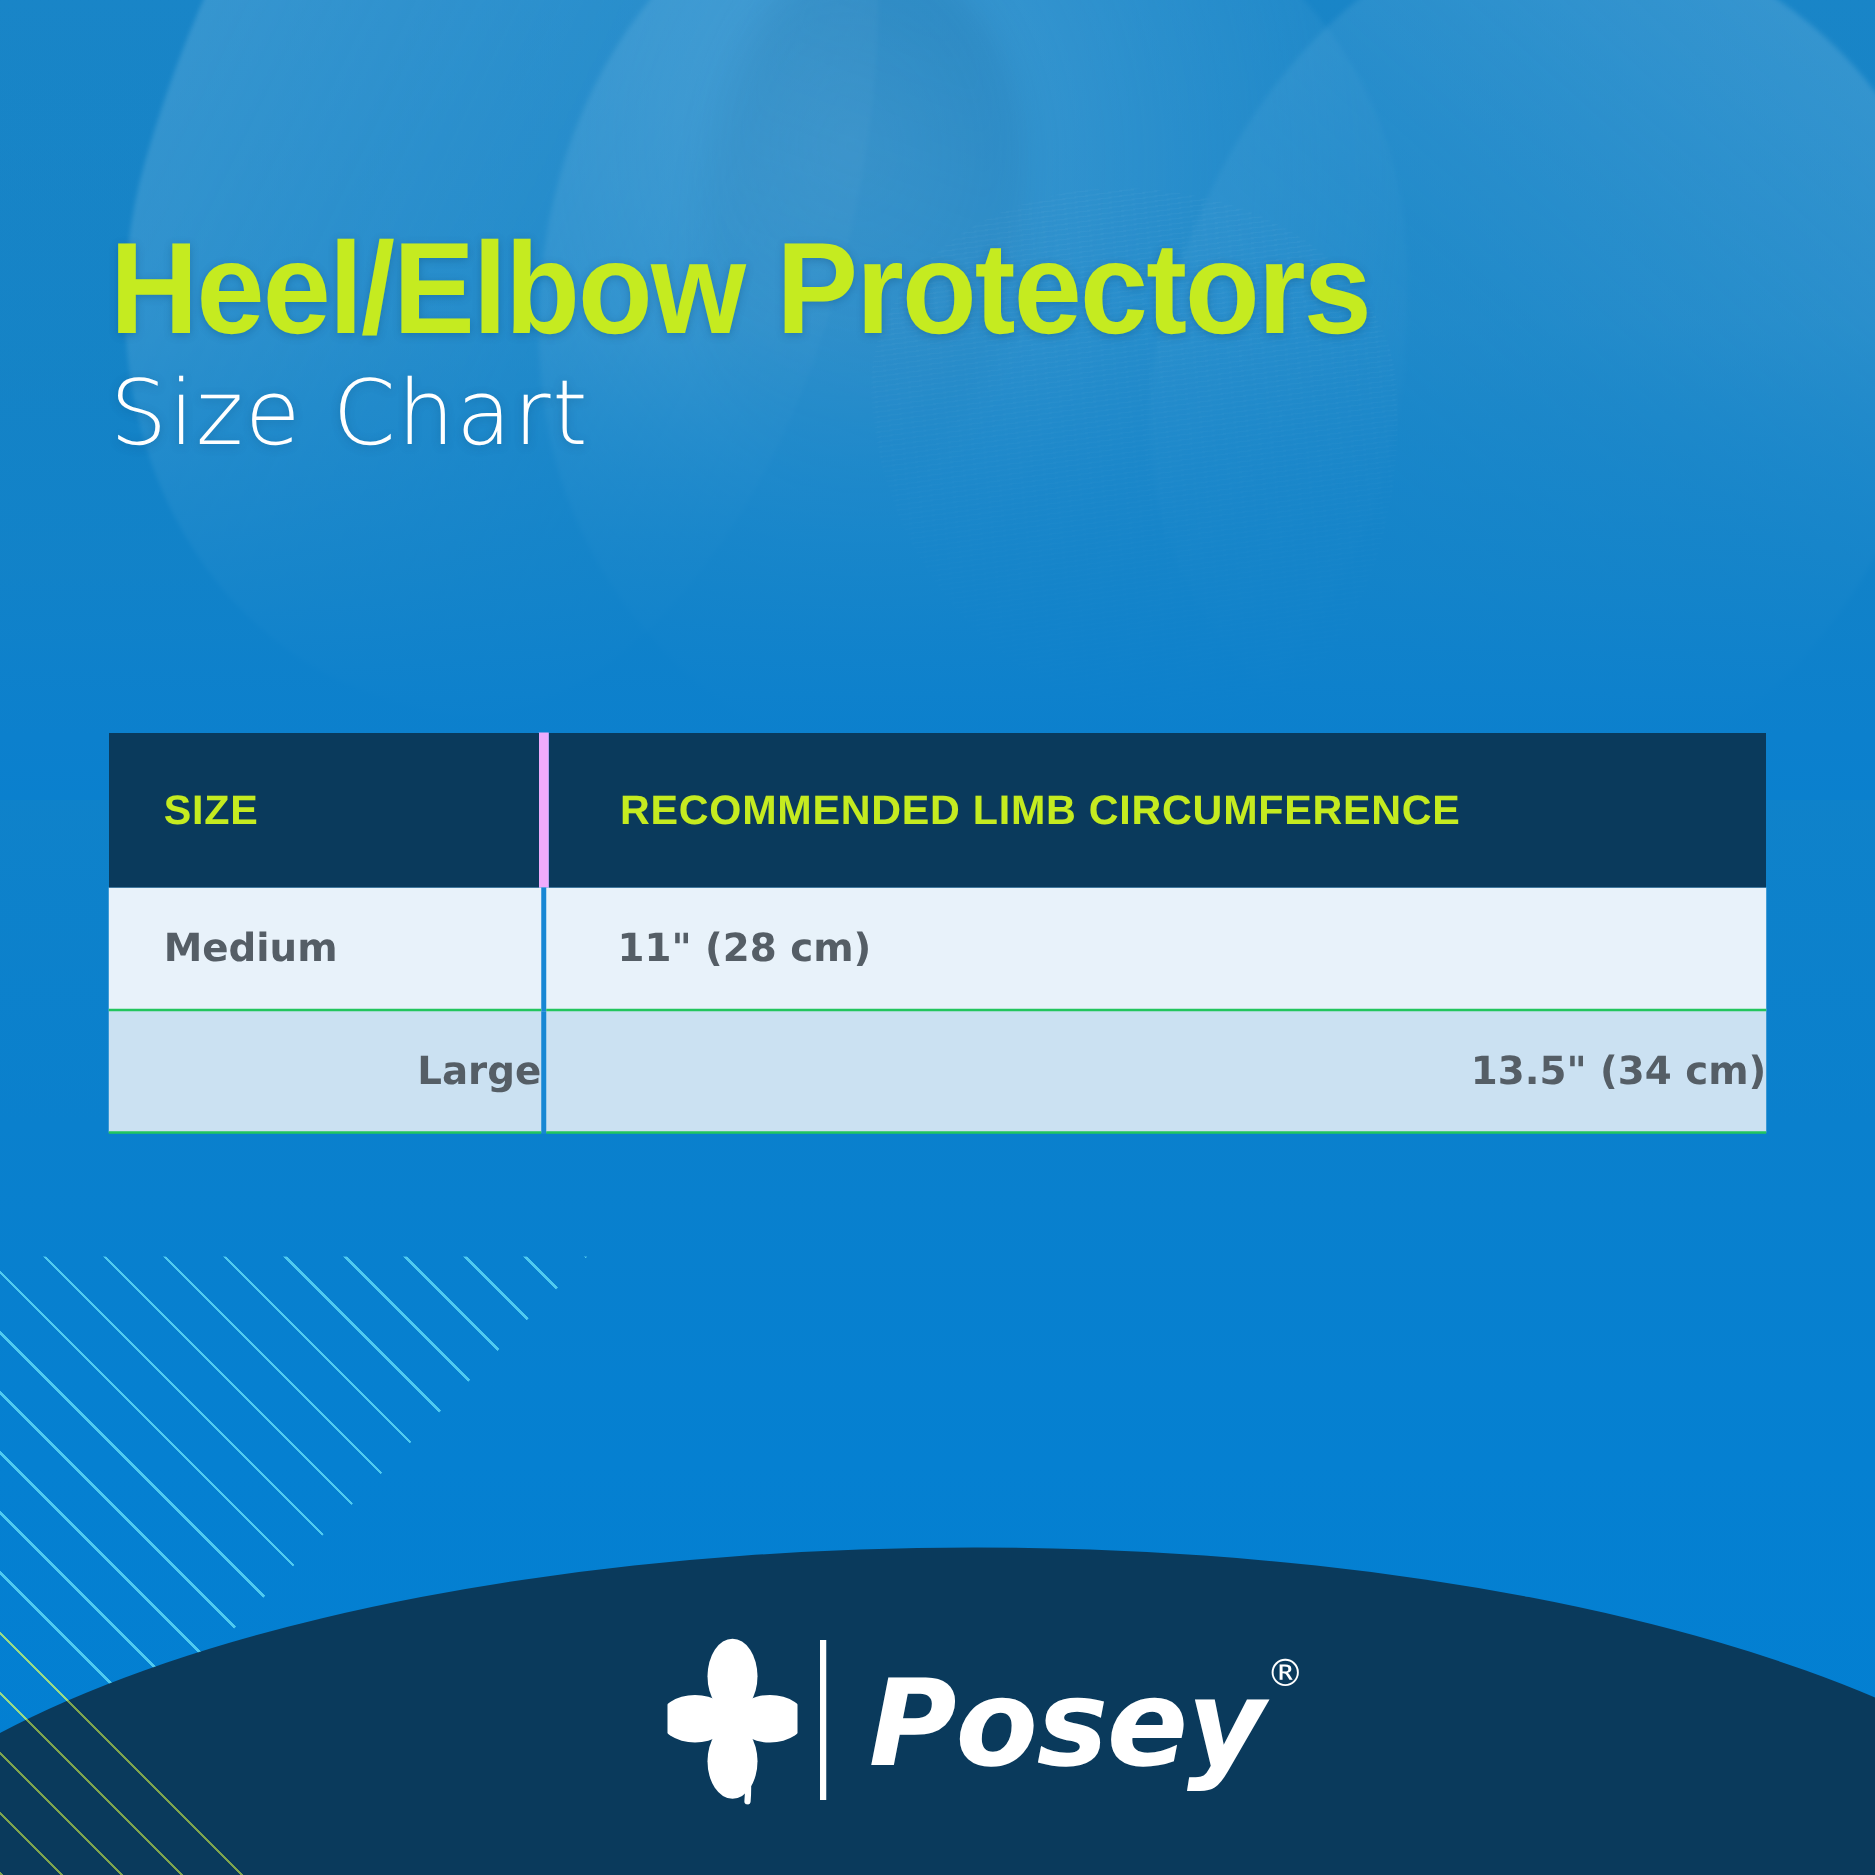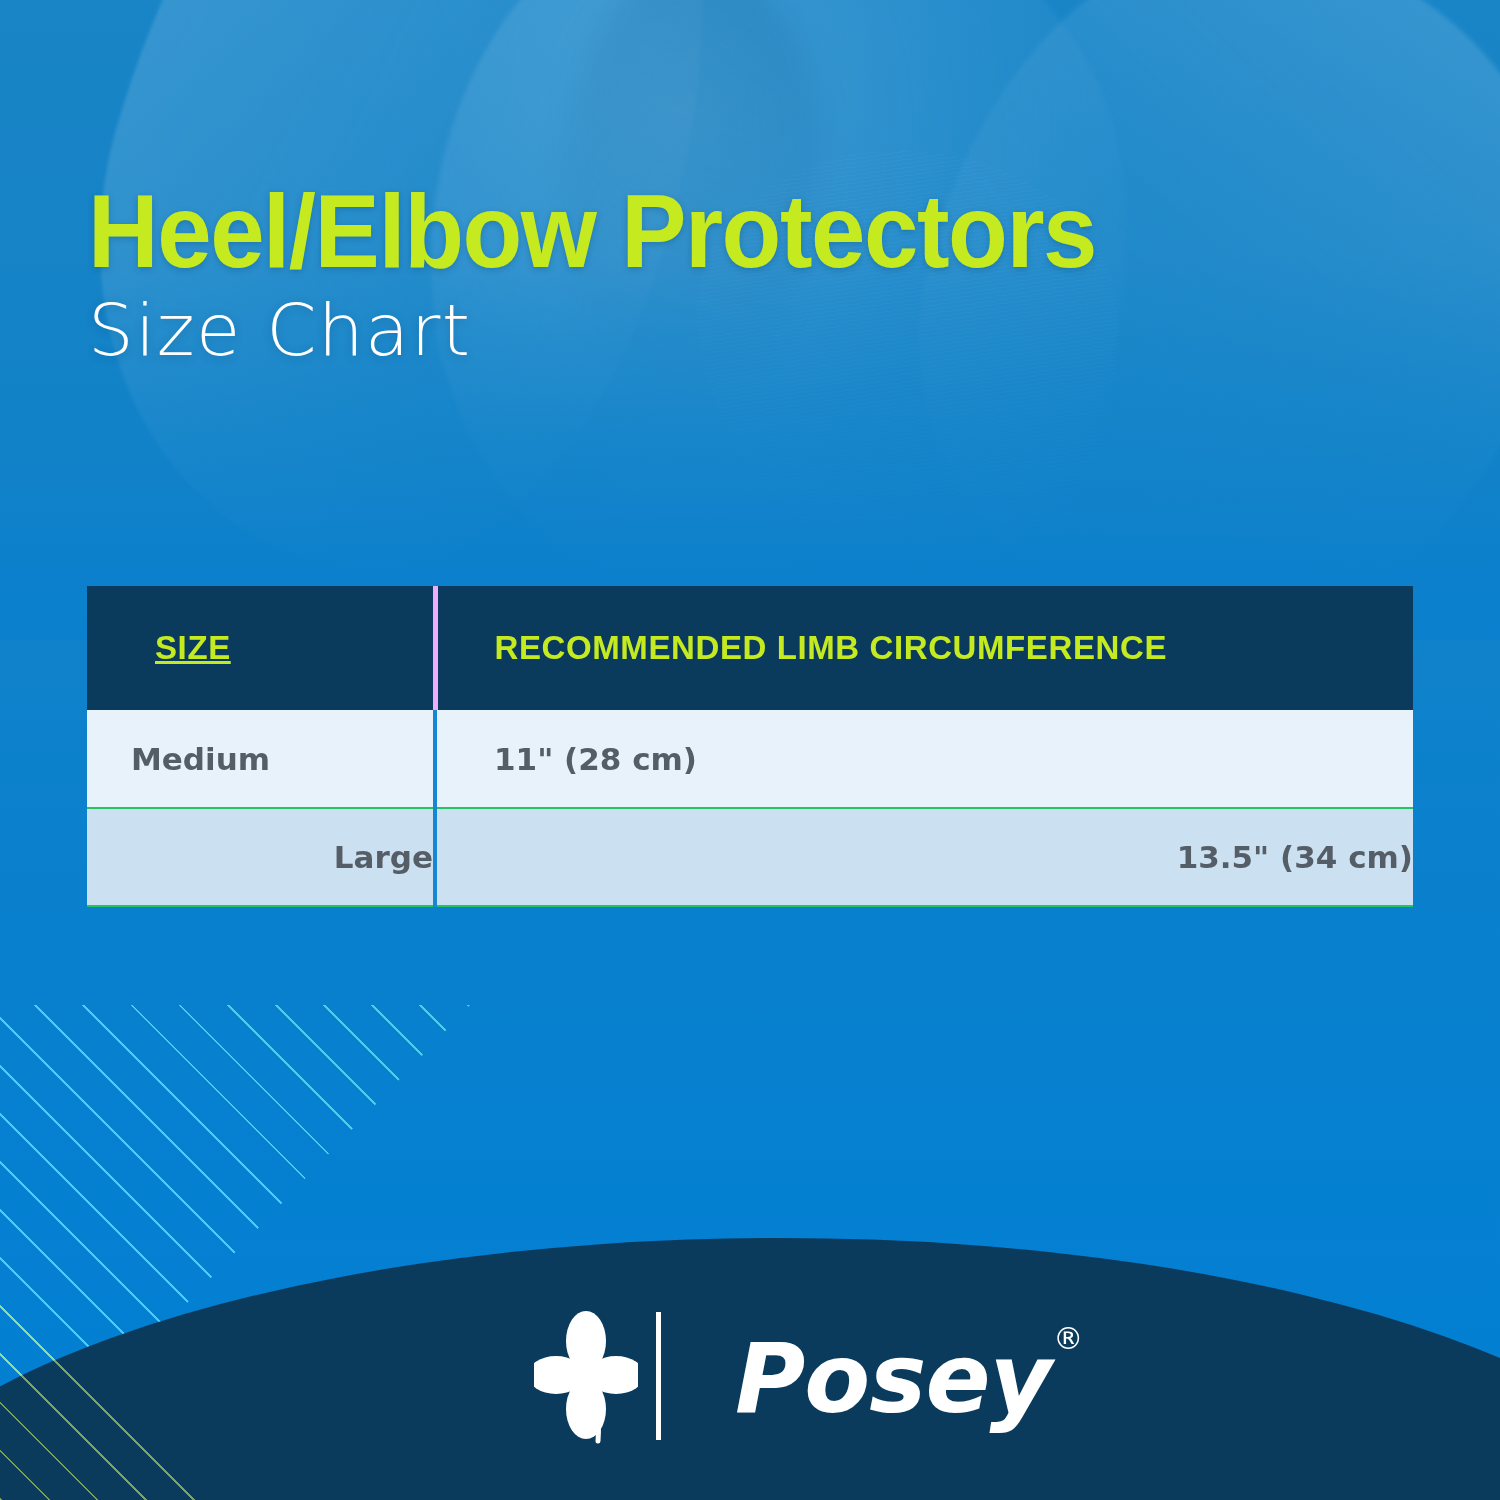--- a/index.html
+++ b/index.html
@@ -166,24 +166,24 @@
     font-weight:bold;
     font-size:33px;
     letter-spacing:.6px;
     text-align:left;
     height:124px;
     padding:0 0 0 44px;
     vertical-align:middle;
     text-transform:uppercase;
     transform:scaleX(1);
   }
-  .size-table thead th.th-size { padding-left:68px;text-decoration:underline; }
+  .size-table thead th.th-size { padding-left:44px; }
   .size-table thead th.th-circ {
     padding-left:57px;
-    border-left:5px solid #f0abfc;
+    border-left:8px solid #f0abfc;
   }
 
   .size-table tbody td {
     font-family:"DejaVu Sans", sans-serif;
     font-weight:700;
     font-size:31px;
     color:#555e66;
     height:98px;
     padding:0 0 0 44px;
     vertical-align:middle;
@@ -215,21 +215,20 @@
   .logo-word {
     font-family:"DejaVu Sans", sans-serif;
     font-style:italic;
     font-weight:bold;
     font-size:96px;
     color:#ffffff;
     letter-spacing:-1px;
     line-height:1;
     position:relative;
     top:3px;
-    margin-left:40px;
   }
   .logo-reg {
     font-family:"DejaVu Sans", sans-serif;
     font-style:normal;
     font-weight:normal;
     font-size:30px;
     color:#ffffff;
     vertical-align:super;
     position:relative;
     top:-30px;

